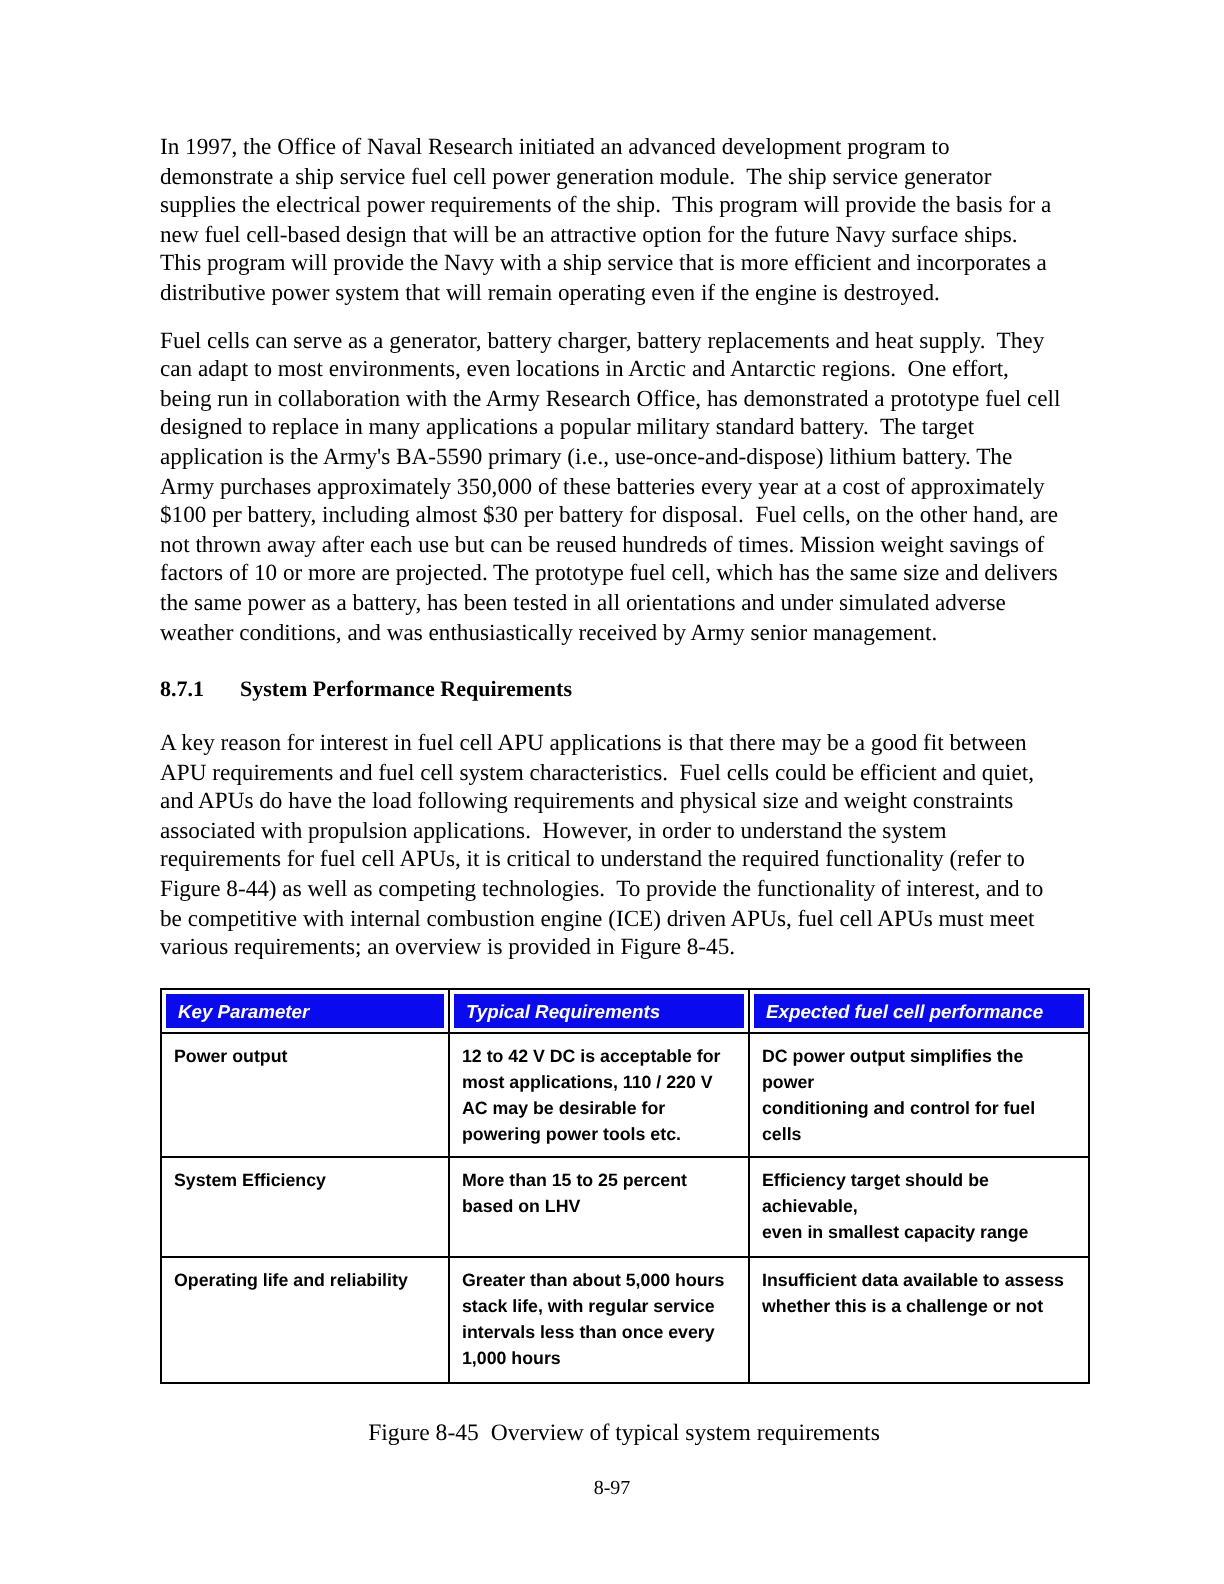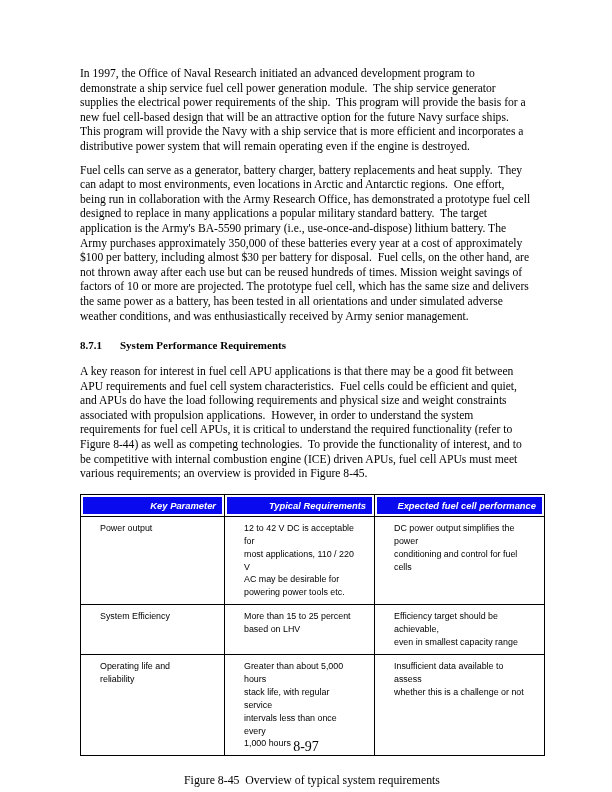--- a/index.html
+++ b/index.html
@@ -50,46 +50,47 @@
     border: 1px solid var(--border-color, #000);
     vertical-align: top;
   }
   table.req-table th {
     background: var(--header-bg, #0a0aee);
     color: var(--header-fg, #ffffff);
     font-family: "Liberation Sans", sans-serif;
     font-style: italic;
     font-weight: bold;
     font-size: 9.4px;
-    text-align: right;
+    text-align: left;
     padding: 5px 8px;
     box-shadow: inset 0 0 0 2px #ffffff;
   }
   table.req-table td {
     font-family: "Liberation Sans", sans-serif;
     font-size: 8.9px;
     line-height: 12.9px;
-    padding: 5px 19px;
+    padding: 5px 6px;
     white-space: pre-line;
+    font-weight: bold;
   }
   .figure-caption {
     width: 464px;
     text-align: center;
     font-weight: normal;
     font-size: 11.8px;
     margin-top: 17px;
     white-space: pre;
   }
   .page-number {
     position: absolute;
     left: 72px;
     top: 739px;
     width: 468px;
     text-align: center;
-    font-size: 14px;
+    font-size: 10px;
   }
 </style>
 </head>
 <body>
 
 <div class="page">
   <div class="content">
 
     <p class="para p1">In 1997, the Office of Naval Research initiated an advanced development program to
 demonstrate a ship service fuel cell power generation module.  The ship service generator

